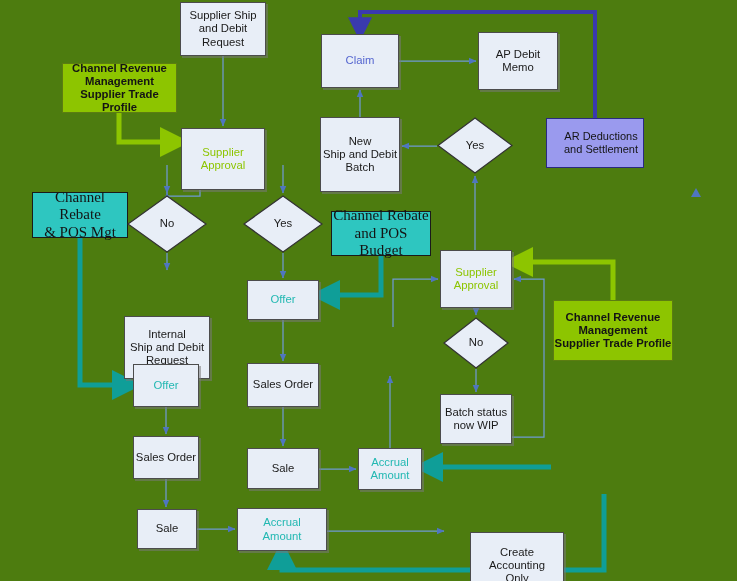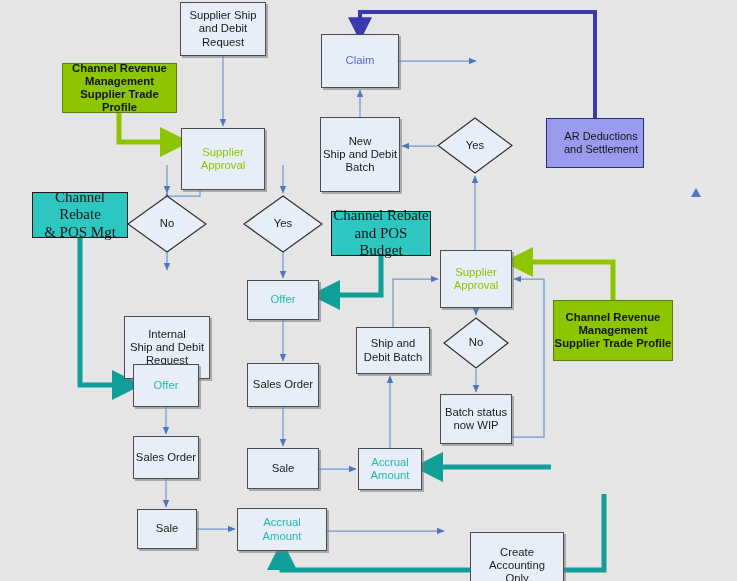--- a/index.html
+++ b/index.html
@@ -7,21 +7,21 @@
     padding: 0;
     background: #ffffff;
   }
   body {
     font-family: "Liberation Sans", sans-serif;
   }
   #canvas {
     position: relative;
     width: 737px;
     height: 581px;
-    background: #e5e5e5;
+    background: #4d7c0f;
     overflow: hidden;
   }
   svg.edges {
     position: absolute;
     left: 0;
     top: 0;
     width: 737px;
     height: 581px;
     pointer-events: none;
   }
@@ -263,24 +263,20 @@
     <span>Create
 Accounting
 Only</span>
   </div>
 
   <div class="node proc shadow txt-teal" style="left:358px; top:448px; width:64px; height:42px;">
     <span>Accrual
 Amount</span>
   </div>
 
-  <div class="node proc shadow" style="left:356px; top:327px; width:74px; height:47px;">
-    <span>Ship and
-Debit Batch</span>
-  </div>
 
   <div class="node proc shadow" style="left:440px; top:394px; width:72px; height:50px;">
     <span>Batch status
 now WIP</span>
   </div>
 
   <div class="node dec" style="left:443px; top:317px; width:66px; height:52px; background:transparent;">
     <svg class="dshape" viewBox="0 0 66 52" preserveAspectRatio="none">
       <polygon points="33,1 65,26 33,51 1,26" fill="#e8eef7" stroke="#333333" stroke-width="1.3"></polygon>
     </svg>
@@ -301,20 +297,24 @@
     <span>Channel Revenue
 Management
 Supplier Trade Profile</span>
   </div>
 
 
   <div class="node proc shadow txt-blue" style="left:321px; top:34px; width:78px; height:54px;">
     <span>Claim</span>
   </div>
 
+  <div class="node proc shadow" style="left:478px; top:32px; width:80px; height:58px;">
+    <span>AP Debit
+Memo</span>
+  </div>
 
   <div class="node proc shadow" style="left:320px; top:117px; width:80px; height:75px;">
     <span>New
 Ship and Debit
 Batch</span>
   </div>
 
   <div class="node dec" style="left:437px; top:117px; width:76px; height:57px; background:transparent;">
     <svg class="dshape" viewBox="0 0 76 57" preserveAspectRatio="none">
       <polygon points="38,1 75,28.5 38,56 1,28.5" fill="#e8eef7" stroke="#333333" stroke-width="1.3"></polygon>

